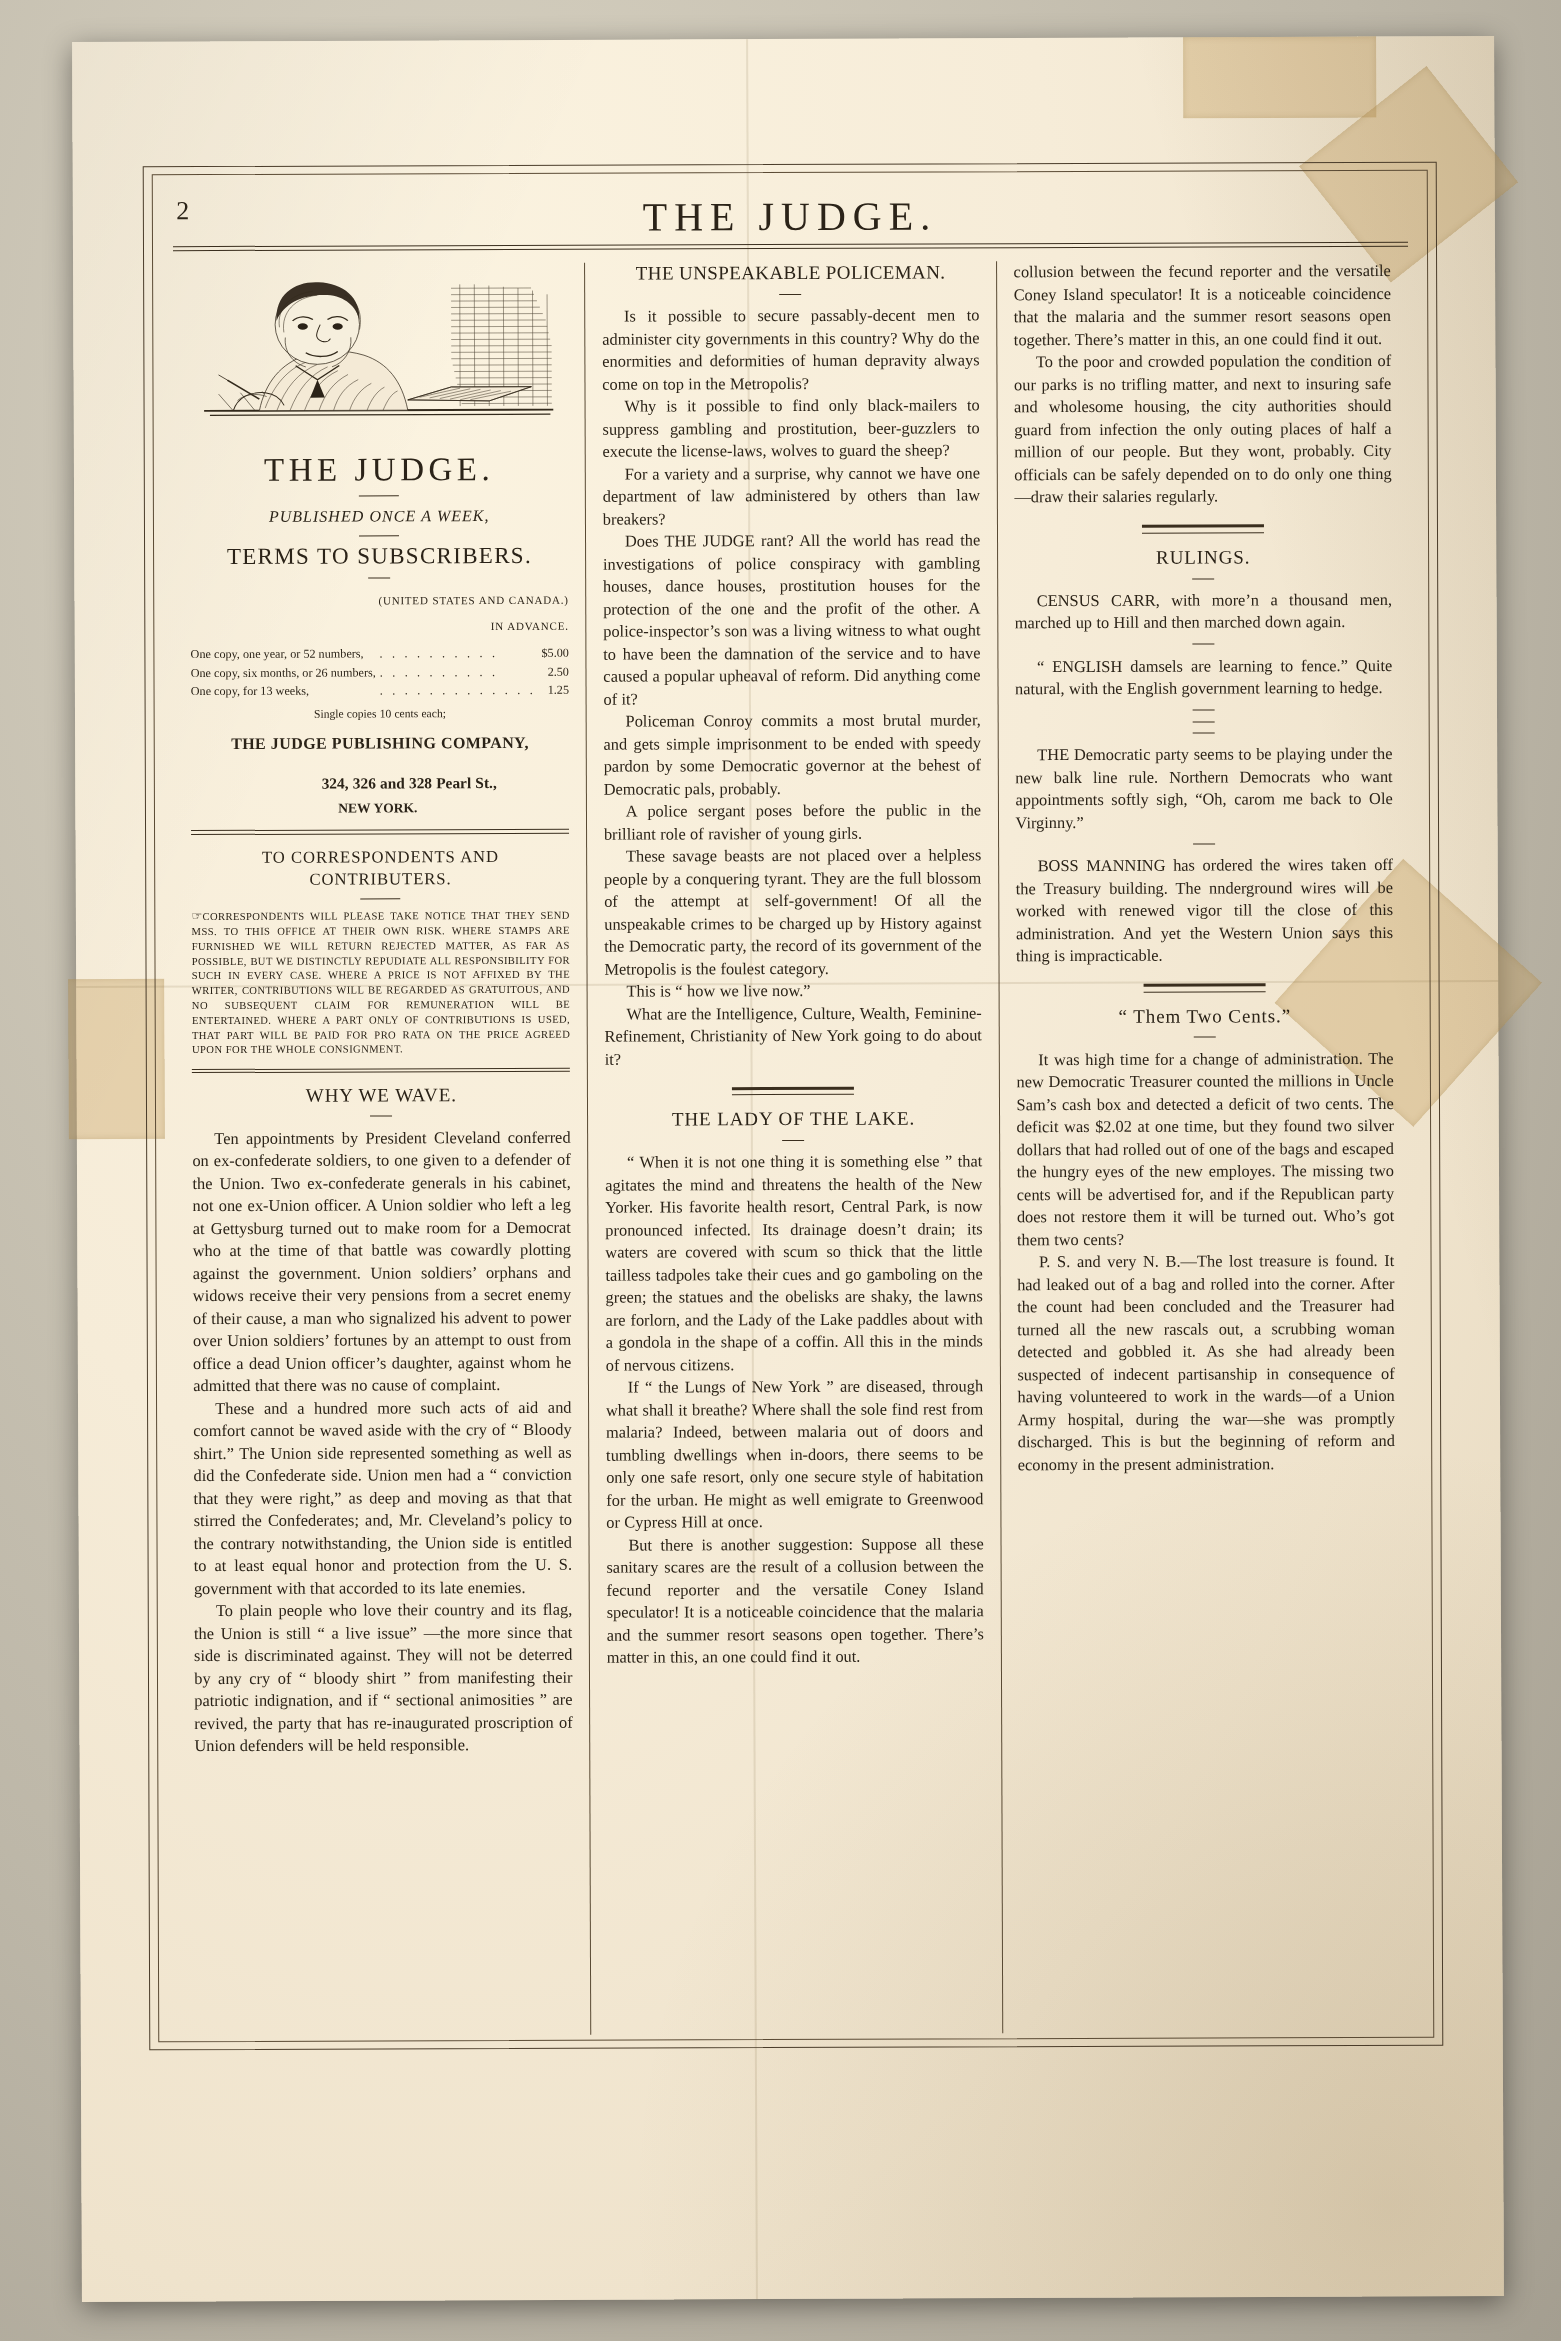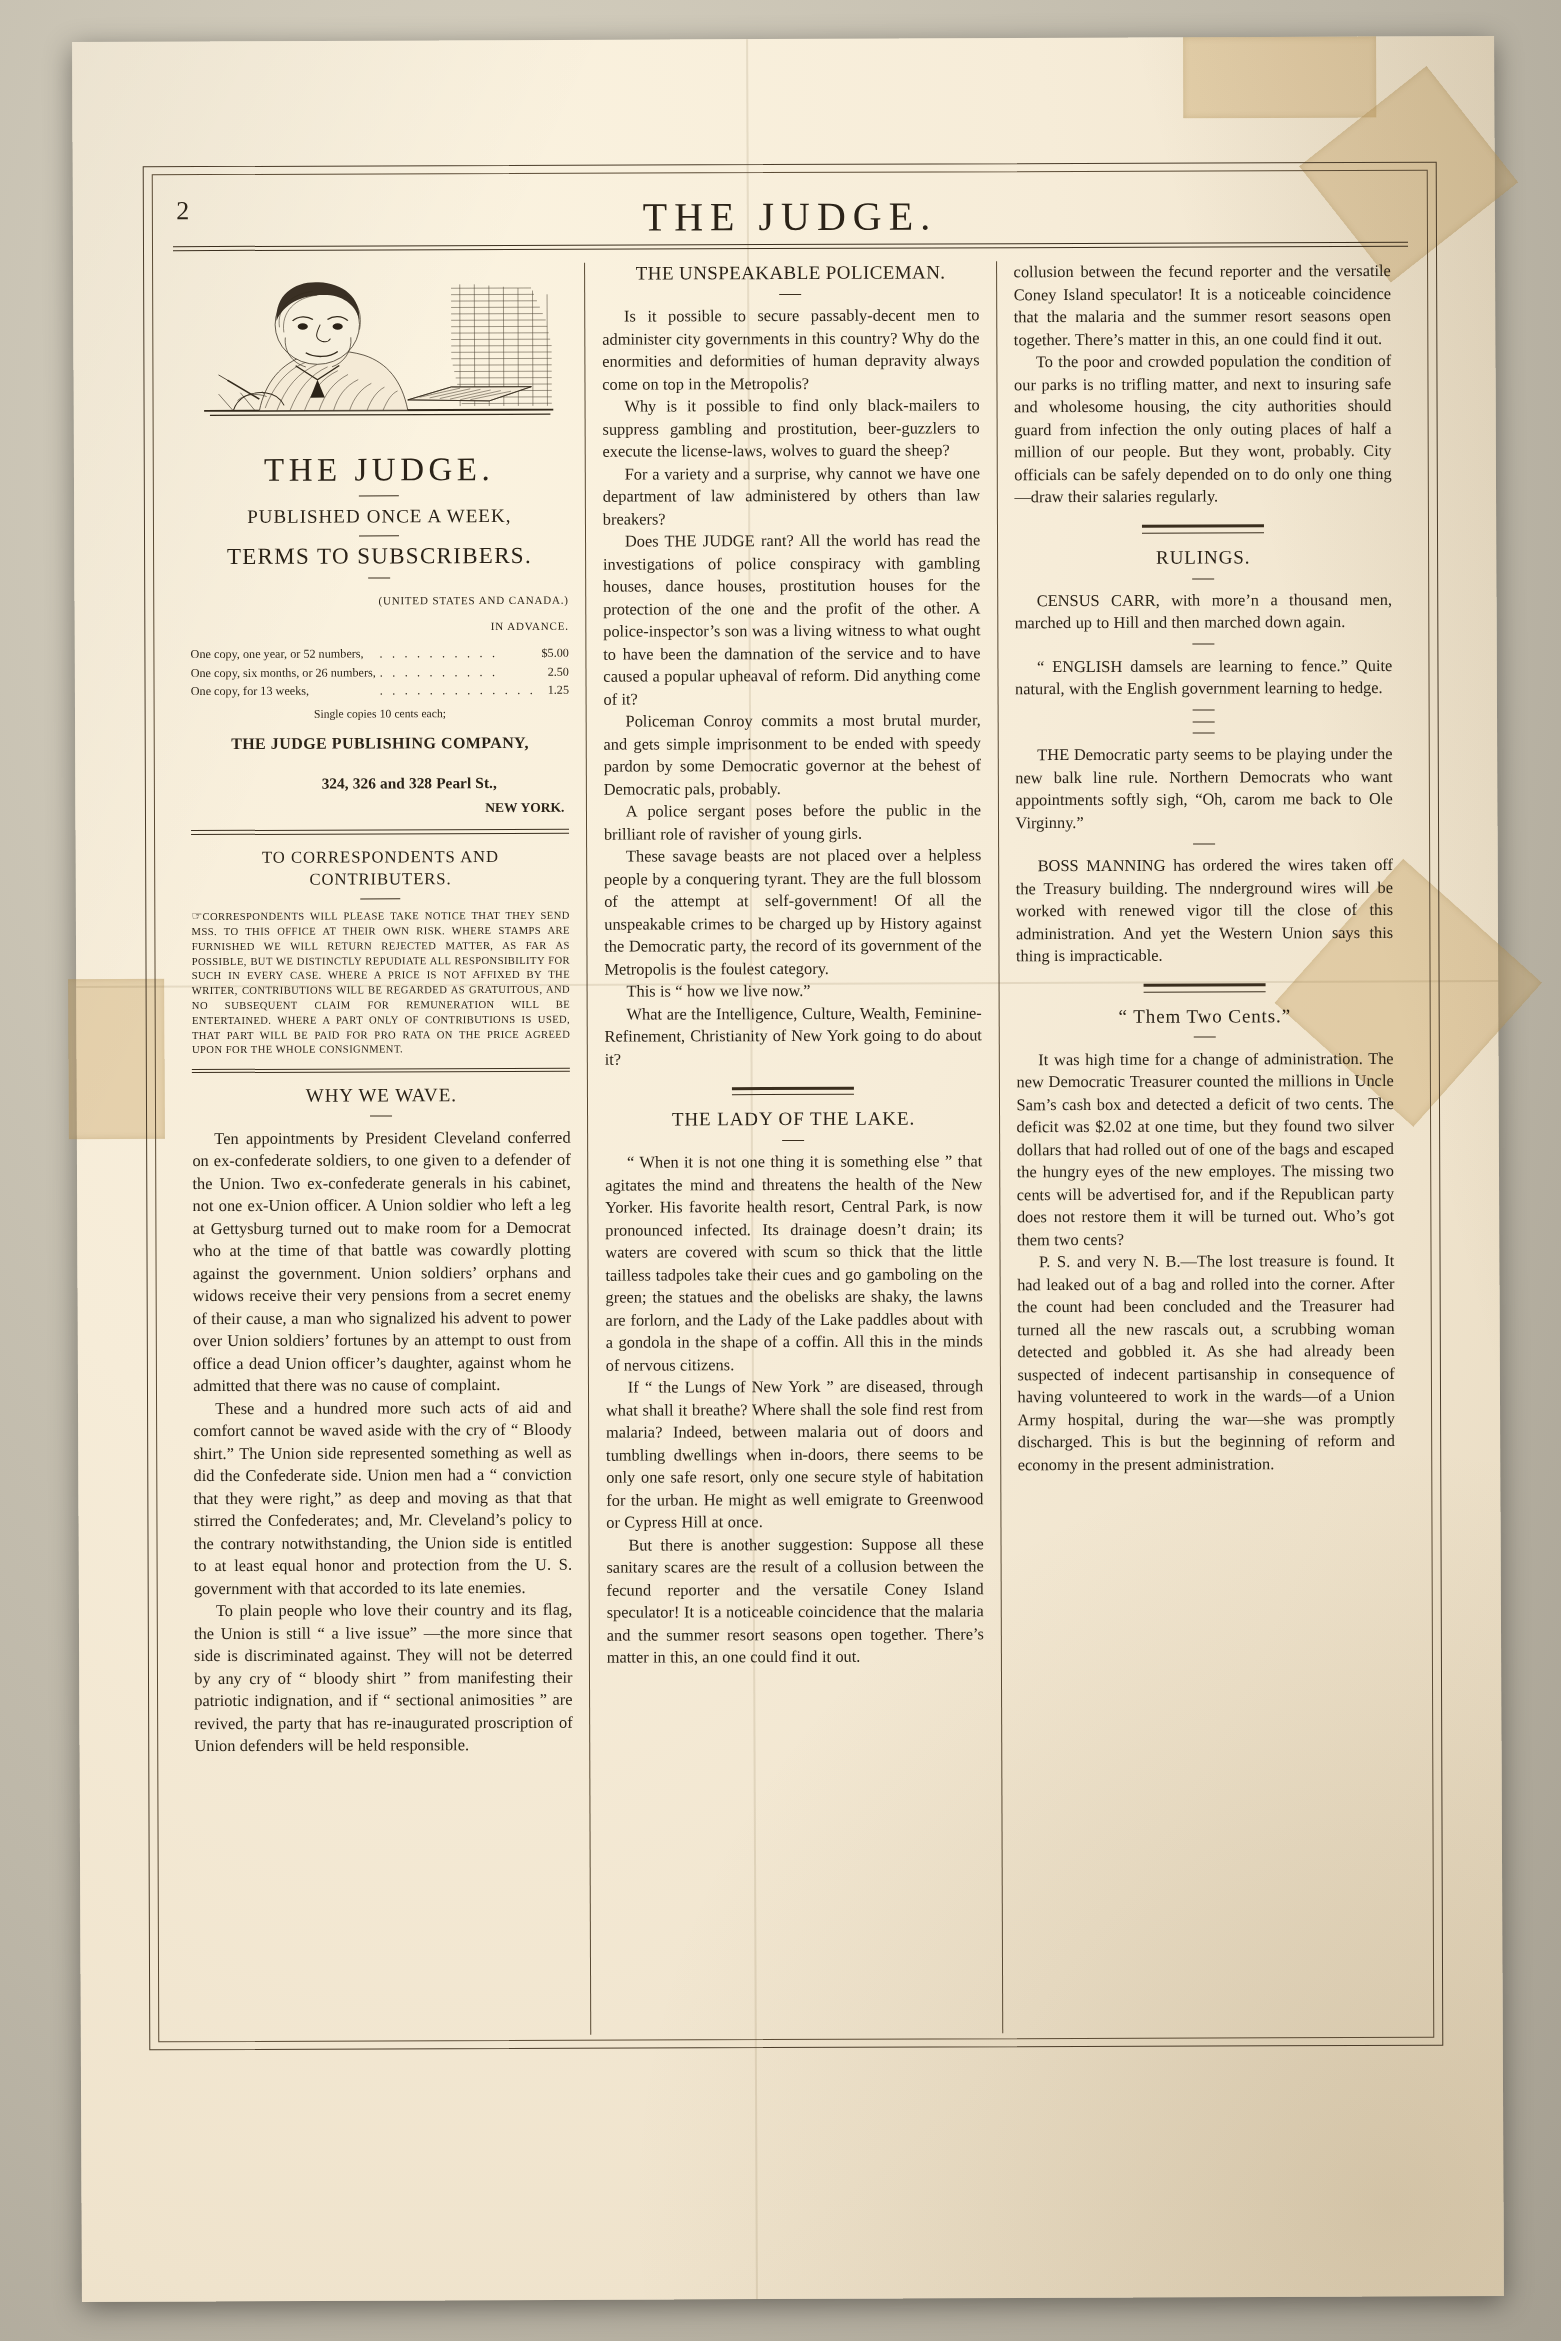--- a/index.html
+++ b/index.html
@@ -161,23 +161,24 @@
   #cut svg { width: 100%; height: 100%; display: block; }
 
   #judge-logo {
     text-align: center;
     font-size: 33px;
     letter-spacing: 4.5px;
     margin-top: 13px;
   }
   .center-small {
     text-align: center;
-    font-size: 19px;
+    font-size: 16px;
     letter-spacing: 1px;
     text-indent: 0;
+    font-style: italic;
   }
   .center-tiny {
     text-align: right;
     font-size: 11px;
     letter-spacing: 0.8px;
     text-indent: 0;
   }
   .terms-head {
     text-align: center;
     font-size: 23px;
@@ -213,21 +214,21 @@
   }
   .pub-addr {
     text-align: center;
     font-size: 15.4px;
     font-weight: bold;
     text-indent: 0;
     margin-top: 18px;
     padding-left: 58px;
   }
   .pub-city {
-    text-align: right;
+    text-align: center;
     font-size: 13.5px;
     font-weight: bold;
     text-indent: 0;
     margin-top: 1.9px;
     padding-right: 5.1px;
   }
   .corr-head {
     text-align: center;
     font-size: 16.7px;
     letter-spacing: 0.9px;

